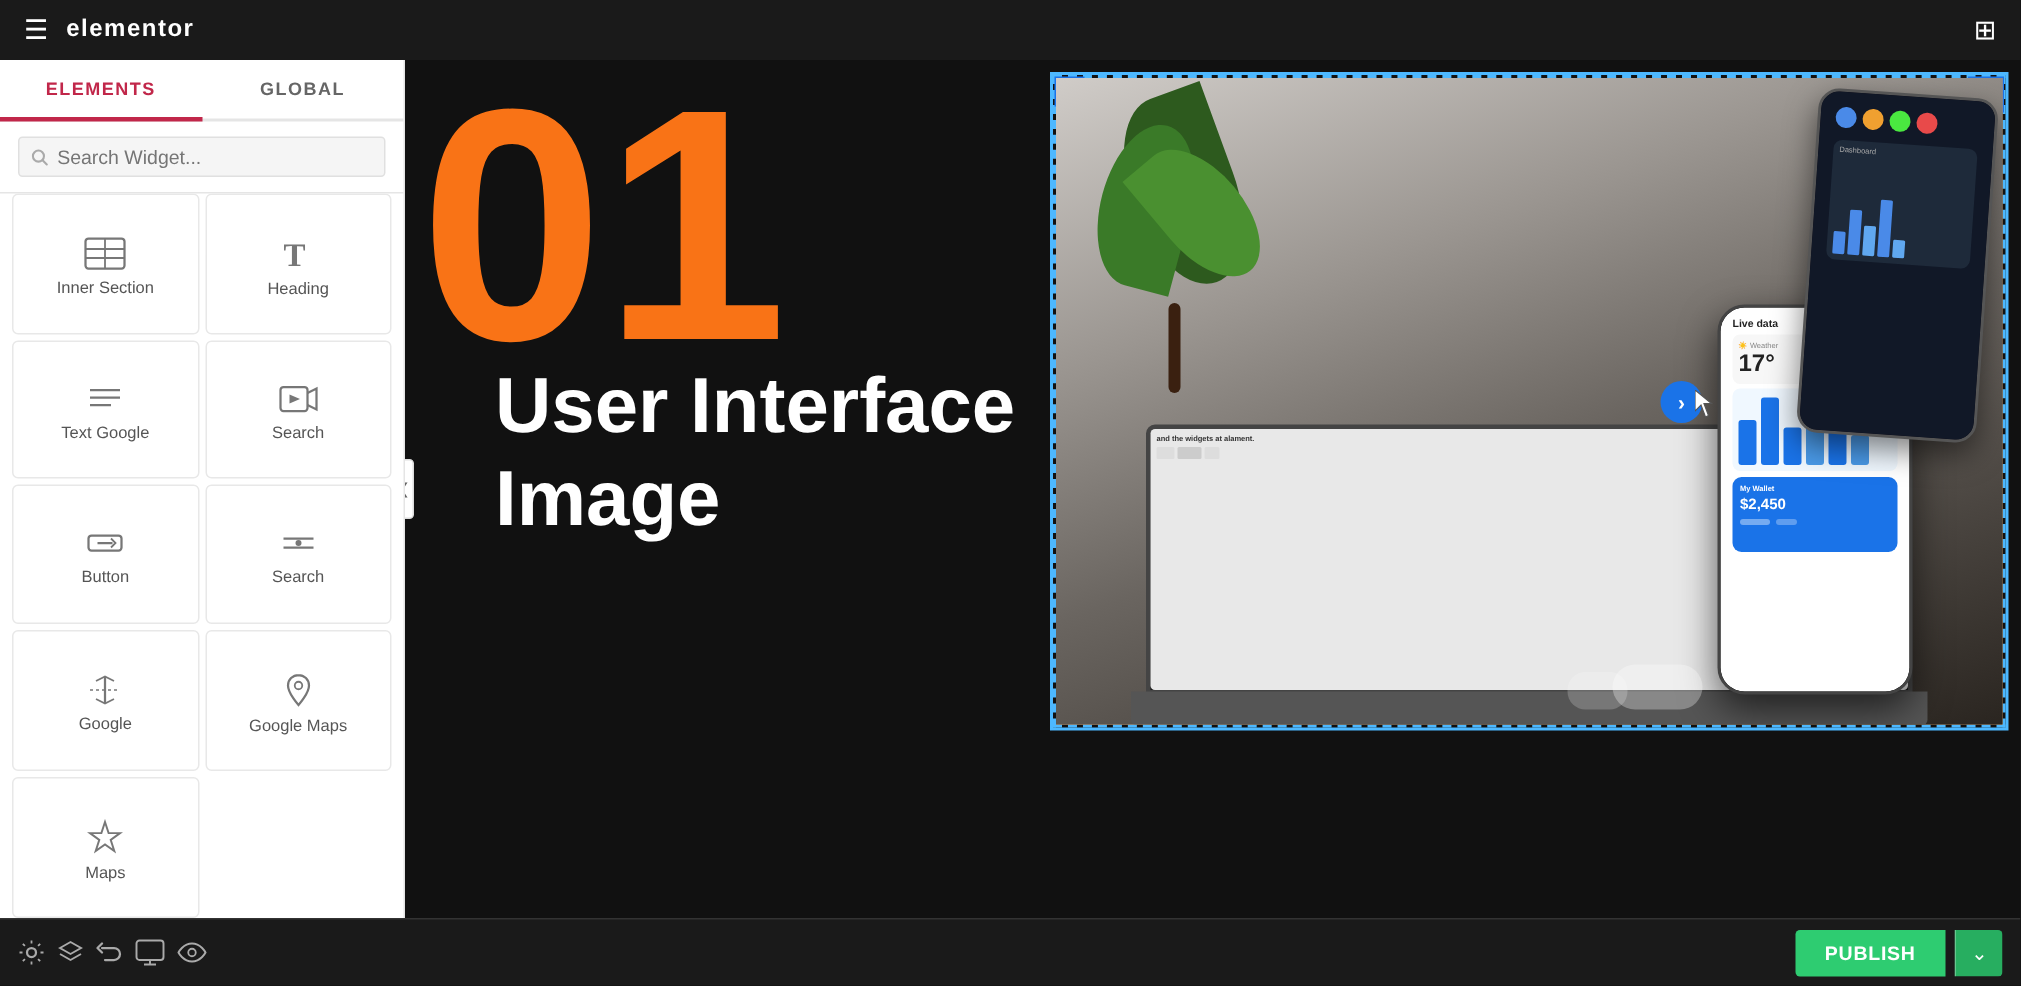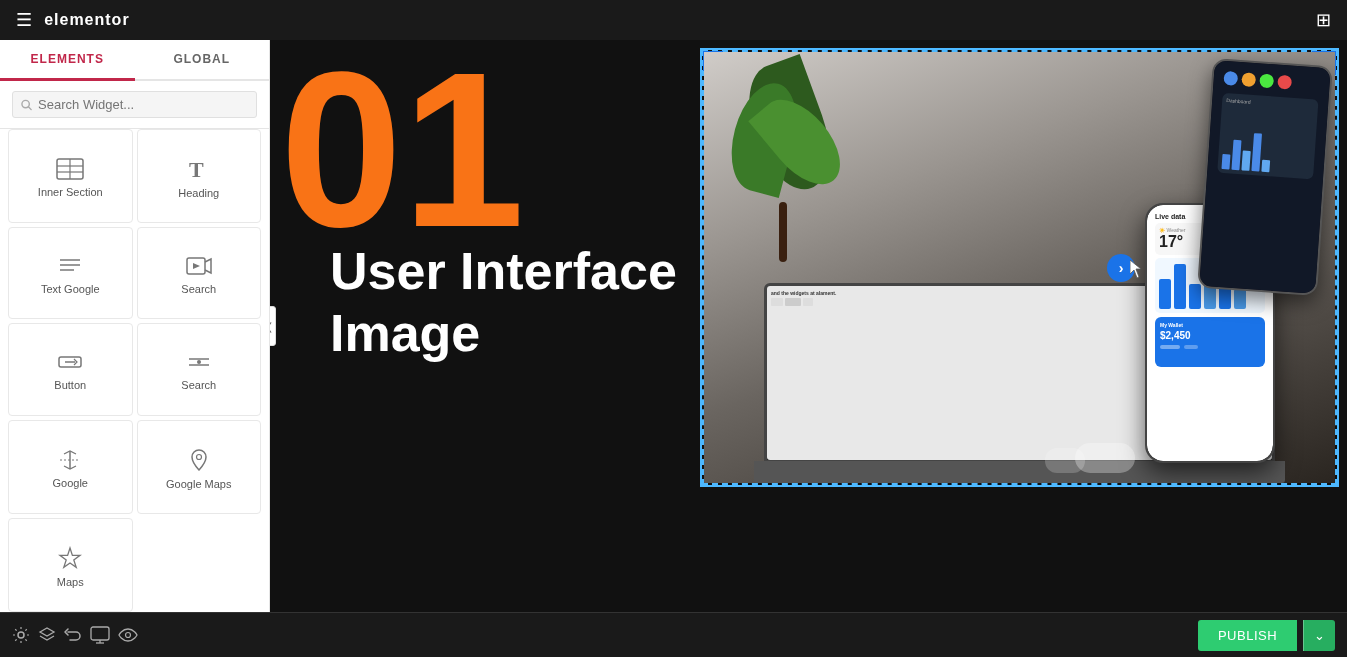--- a/index.html
+++ b/index.html
@@ -258,21 +258,21 @@
     }
     .bottom-left { display: flex; align-items: center; gap: 8px; }
     .bottom-right { display: flex; align-items: center; gap: 6px; }
     .publish-btn {
       background: #2ecc71;
       color: #fff;
       border: none;
       border-radius: 3px 0 0 3px;
       padding: 8px 20px;
       font-size: 13px;
-      font-weight: 400;
+      font-weight: 700;
       cursor: pointer;
       text-transform: uppercase;
       letter-spacing: 0.5px;
     }
     .publish-arrow {
       background: #27ae60;
       color: #fff;
       border: none;
       border-left: 1px solid rgba(255,255,255,0.3);
       border-radius: 0 3px 3px 0;

